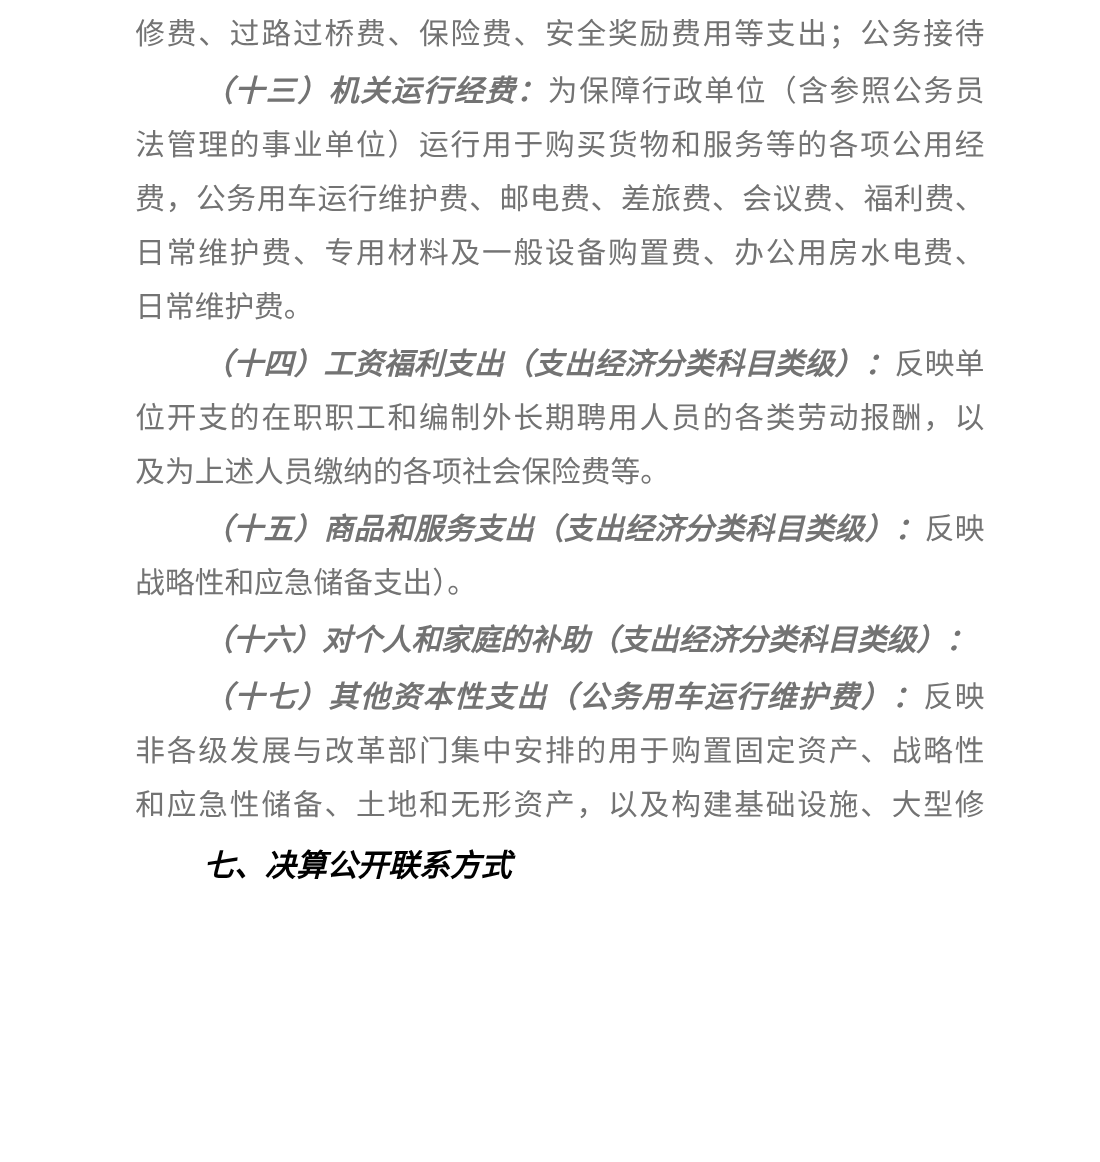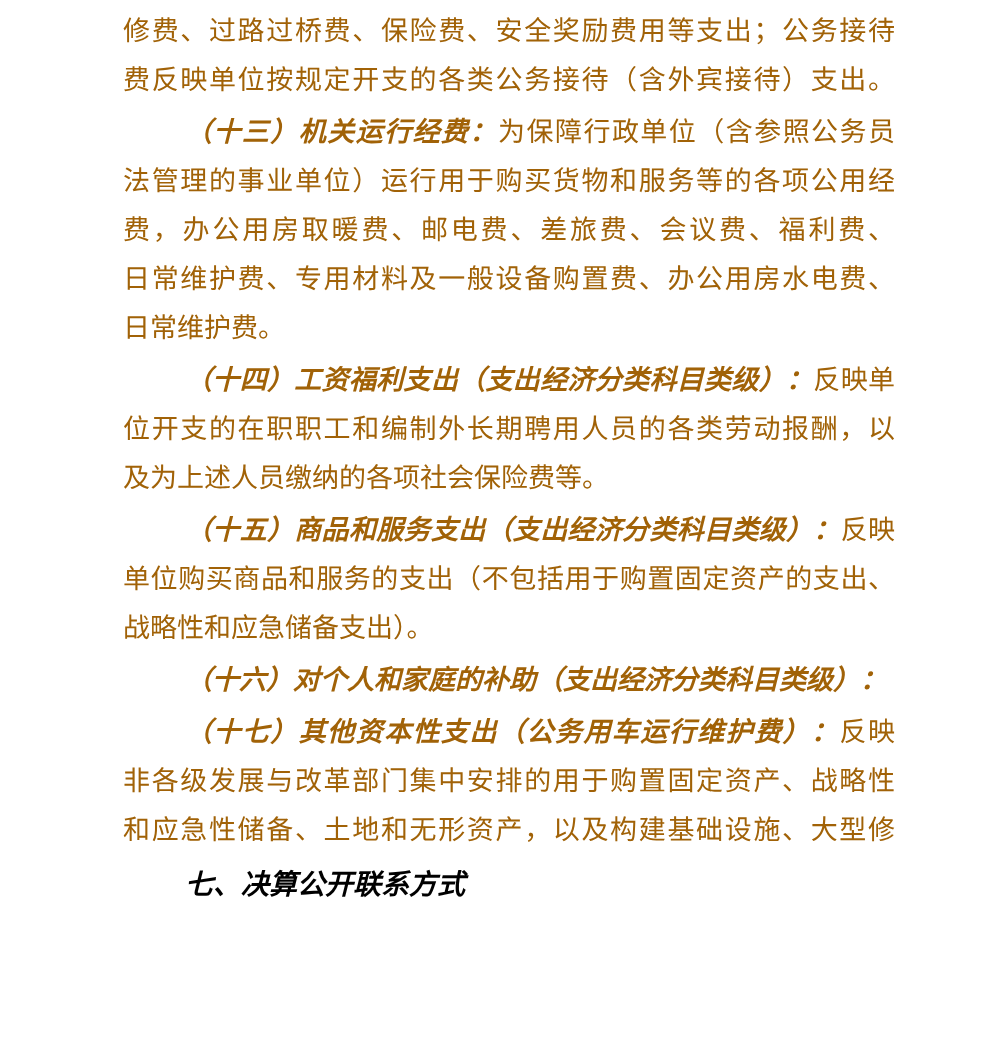--- a/index.html
+++ b/index.html
@@ -21,21 +21,21 @@
   }
   .para {
     margin: 0 0 3px 0;
   }
   .line {
     font-family: "Liberation Serif", "DejaVu Serif", serif;
     font-size: 27px;
     line-height: 49px;
     height: 49px;
     overflow: hidden;
-    color: #a16207;
+    color: #737373;
     text-align: justify;
     text-align-last: justify;
     -moz-text-align-last: justify;
   }
   .line.lastline {
     text-align-last: left;
     -moz-text-align-last: left;
   }
   .line.indent {
     text-indent: 62px;
@@ -51,37 +51,35 @@
     text-align-last: left;
     -moz-text-align-last: left;
   }
 </style>
 </head>
 <body>
 
 <div class="page">
     <div class="para body">
       <div class="line"><span class="seg">修费、过路过桥费、保险费、安全奖励费用等支出；公务接待</span></div>
-      <div class="line"><span class="seg">费反映单位按规定开支的各类公务接待（含外宾接待）支出。</span></div>
     </div>
     <div class="para body">
       <div class="line indent"><span class="seg bold">（十三）机关运行经费：</span><span class="seg">为保障行政单位（含参照公务员</span></div>
       <div class="line"><span class="seg">法管理的事业单位）运行用于购买货物和服务等的各项公用经</span></div>
-      <div class="line"><span class="seg">费，办公用房取暖费、邮电费、差旅费、会议费、福利费、</span></div>
+      <div class="line"><span class="seg">费，公务用车运行维护费、邮电费、差旅费、会议费、福利费、</span></div>
       <div class="line"><span class="seg">日常维护费、专用材料及一般设备购置费、办公用房水电费、</span></div>
       <div class="line lastline"><span class="seg">日常维护费。</span></div>
     </div>
     <div class="para body">
       <div class="line indent"><span class="seg bold">（十四）工资福利支出（支出经济分类科目类级）：</span><span class="seg">反映单</span></div>
       <div class="line"><span class="seg">位开支的在职职工和编制外长期聘用人员的各类劳动报酬，以</span></div>
       <div class="line lastline"><span class="seg">及为上述人员缴纳的各项社会保险费等。</span></div>
     </div>
     <div class="para body">
       <div class="line indent"><span class="seg bold">（十五）商品和服务支出（支出经济分类科目类级）：</span><span class="seg">反映</span></div>
-      <div class="line"><span class="seg">单位购买商品和服务的支出（不包括用于购置固定资产的支出、</span></div>
       <div class="line lastline"><span class="seg">战略性和应急储备支出）。</span></div>
     </div>
     <div class="para body">
       <div class="line indent lastline"><span class="seg bold">（十六）对个人和家庭的补助（支出经济分类科目类级）：</span></div>
     </div>
     <div class="para body">
       <div class="line indent"><span class="seg bold">（十七）其他资本性支出（公务用车运行维护费）：</span><span class="seg">反映</span></div>
       <div class="line"><span class="seg">非各级发展与改革部门集中安排的用于购置固定资产、战略性</span></div>
       <div class="line"><span class="seg">和应急性储备、土地和无形资产，以及构建基础设施、大型修</span></div>
     </div>

